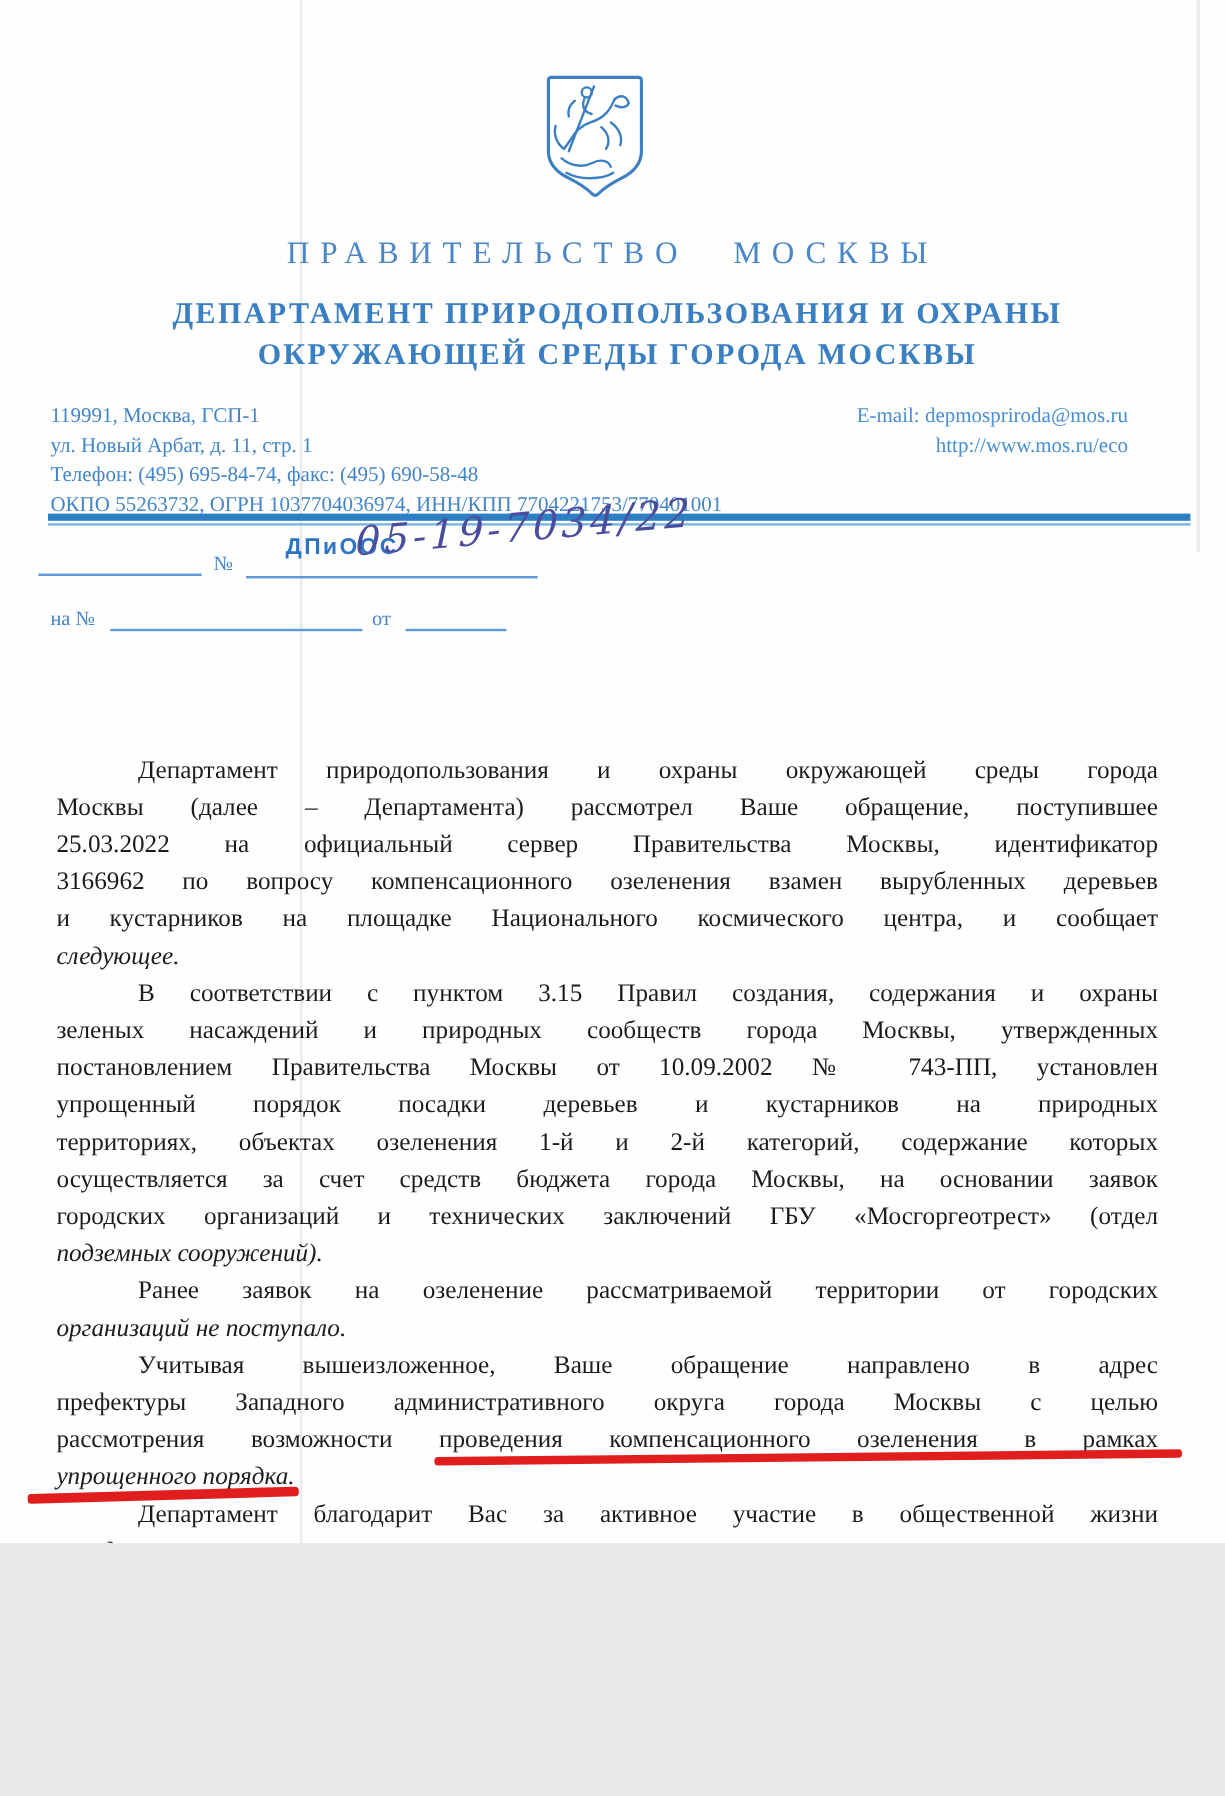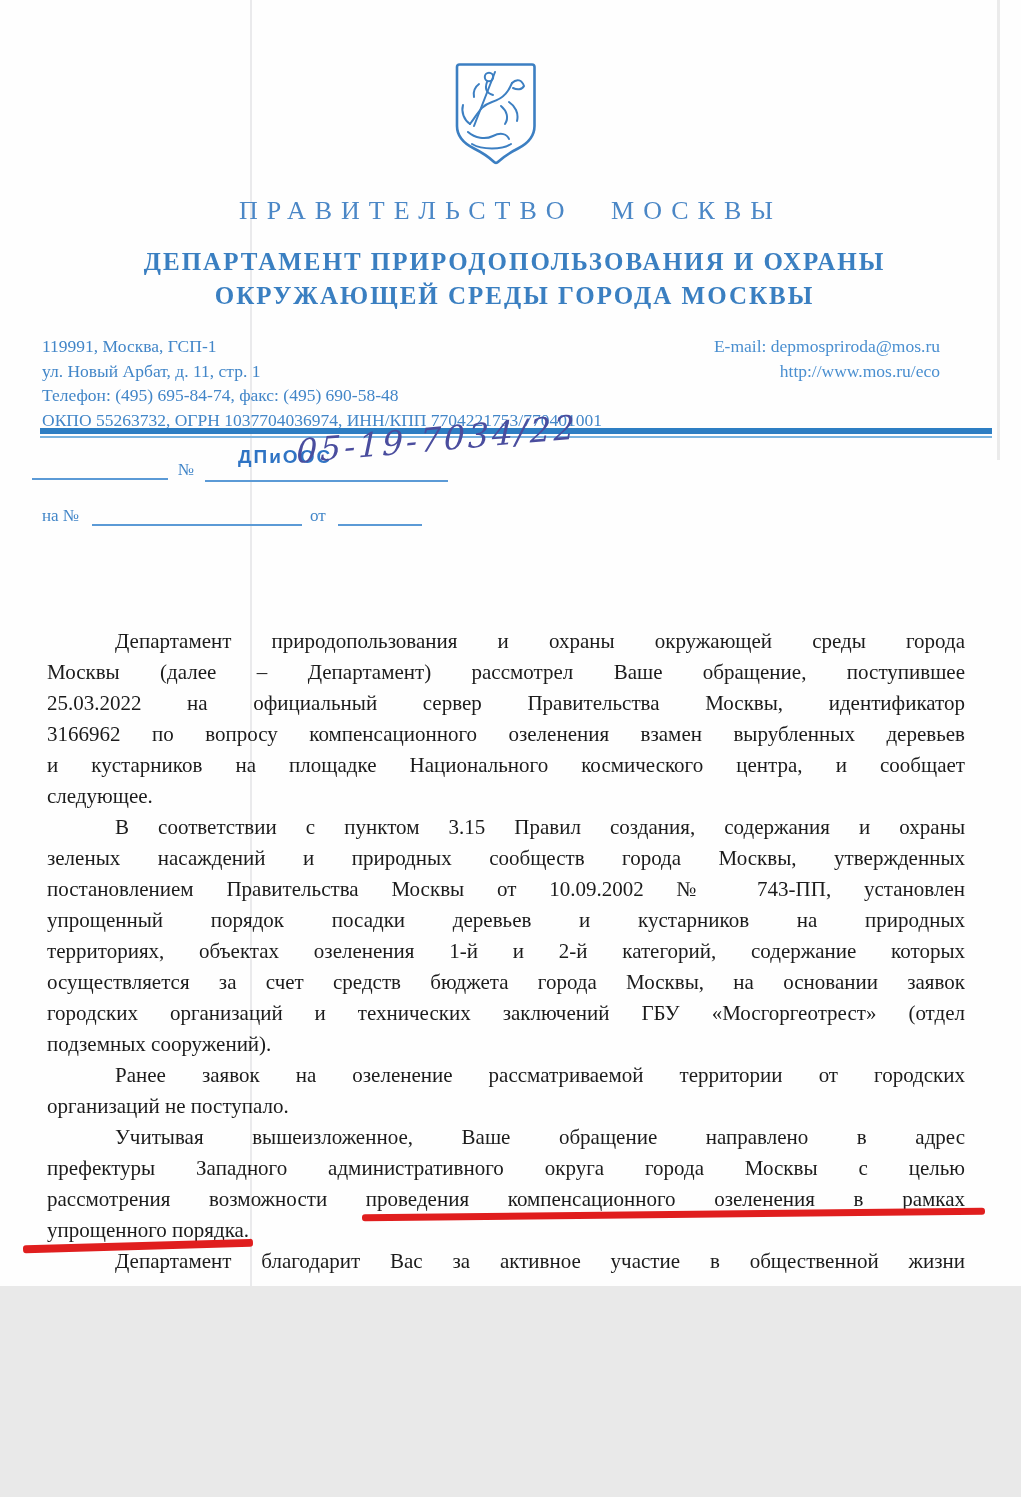--- a/index.html
+++ b/index.html
@@ -55,21 +55,21 @@
     transform:rotate(-5deg) skewX(-6deg);transform-origin:left bottom;white-space:nowrap;
   }
   .na-row{position:absolute;left:0;top:500px;width:100%;height:40px;font-size:17px;color:#4286c8;}
   .na-label{position:absolute;left:42px;top:6px;}
   .ot-label{position:absolute;left:310px;top:6px;}
 
   
   .letter-body{position:absolute;left:47px;top:626px;width:918px;font-size:21px;line-height:31px;}
   .para{margin:0;}
   .line{text-align:justify;text-align-last:justify;text-justify:inter-word;height:31px;overflow:visible;}
-  .line.last{text-align-last:left;}
+  .line.last{text-align-last:left;font-style:italic;}
   .line.first{text-indent:68px;}
   .red-underline{position:relative;margin-top:32px;}
   .red-underline::after{
     content:"";position:absolute;left:-4px;right:-20px;bottom:-7px;height:7px;
     background:#e01e1e;border-radius:3px;transform:rotate(-0.6deg);
   }
   .red-underline.ul2::after{left:-24px;right:-4px;bottom:-8px;height:8px;transform:rotate(-1.6deg);}
 
   
   .sig-position{
@@ -141,21 +141,21 @@
   <div class="na-row">
     <div class="na-label">на №</div>
     <div class="u-line" style="left:92px;top:24px;width:210px;"></div>
     <div class="ot-label">от</div>
     <div class="u-line" style="left:338px;top:24px;width:84px;"></div>
   </div>
 
   <div class="letter-body">
       <div class="para">
         <div class="line first">Департамент природопользования и охраны окружающей среды города</div>
-        <div class="line">Москвы (далее – Департамент) рассмотрел Ваше обращение, поступившее</div>
+        <div class="line">Москвы (далее – Департамента) рассмотрел Ваше обращение, поступившее</div>
         <div class="line">25.03.2022 на официальный сервер Правительства Москвы, идентификатор</div>
         <div class="line">3166962 по вопросу компенсационного озеленения взамен вырубленных деревьев</div>
         <div class="line">и кустарников на площадке Национального космического центра, и сообщает</div>
         <div class="line last">следующее.</div>
       </div>
       <div class="para">
         <div class="line first">В соответствии с пунктом 3.15 Правил создания, содержания и охраны</div>
         <div class="line">зеленых насаждений и природных сообществ города Москвы, утвержденных</div>
         <div class="line">постановлением Правительства Москвы от 10.09.2002 № 743-ПП, установлен</div>
         <div class="line">упрощенный порядок посадки деревьев и кустарников на природных</div>

